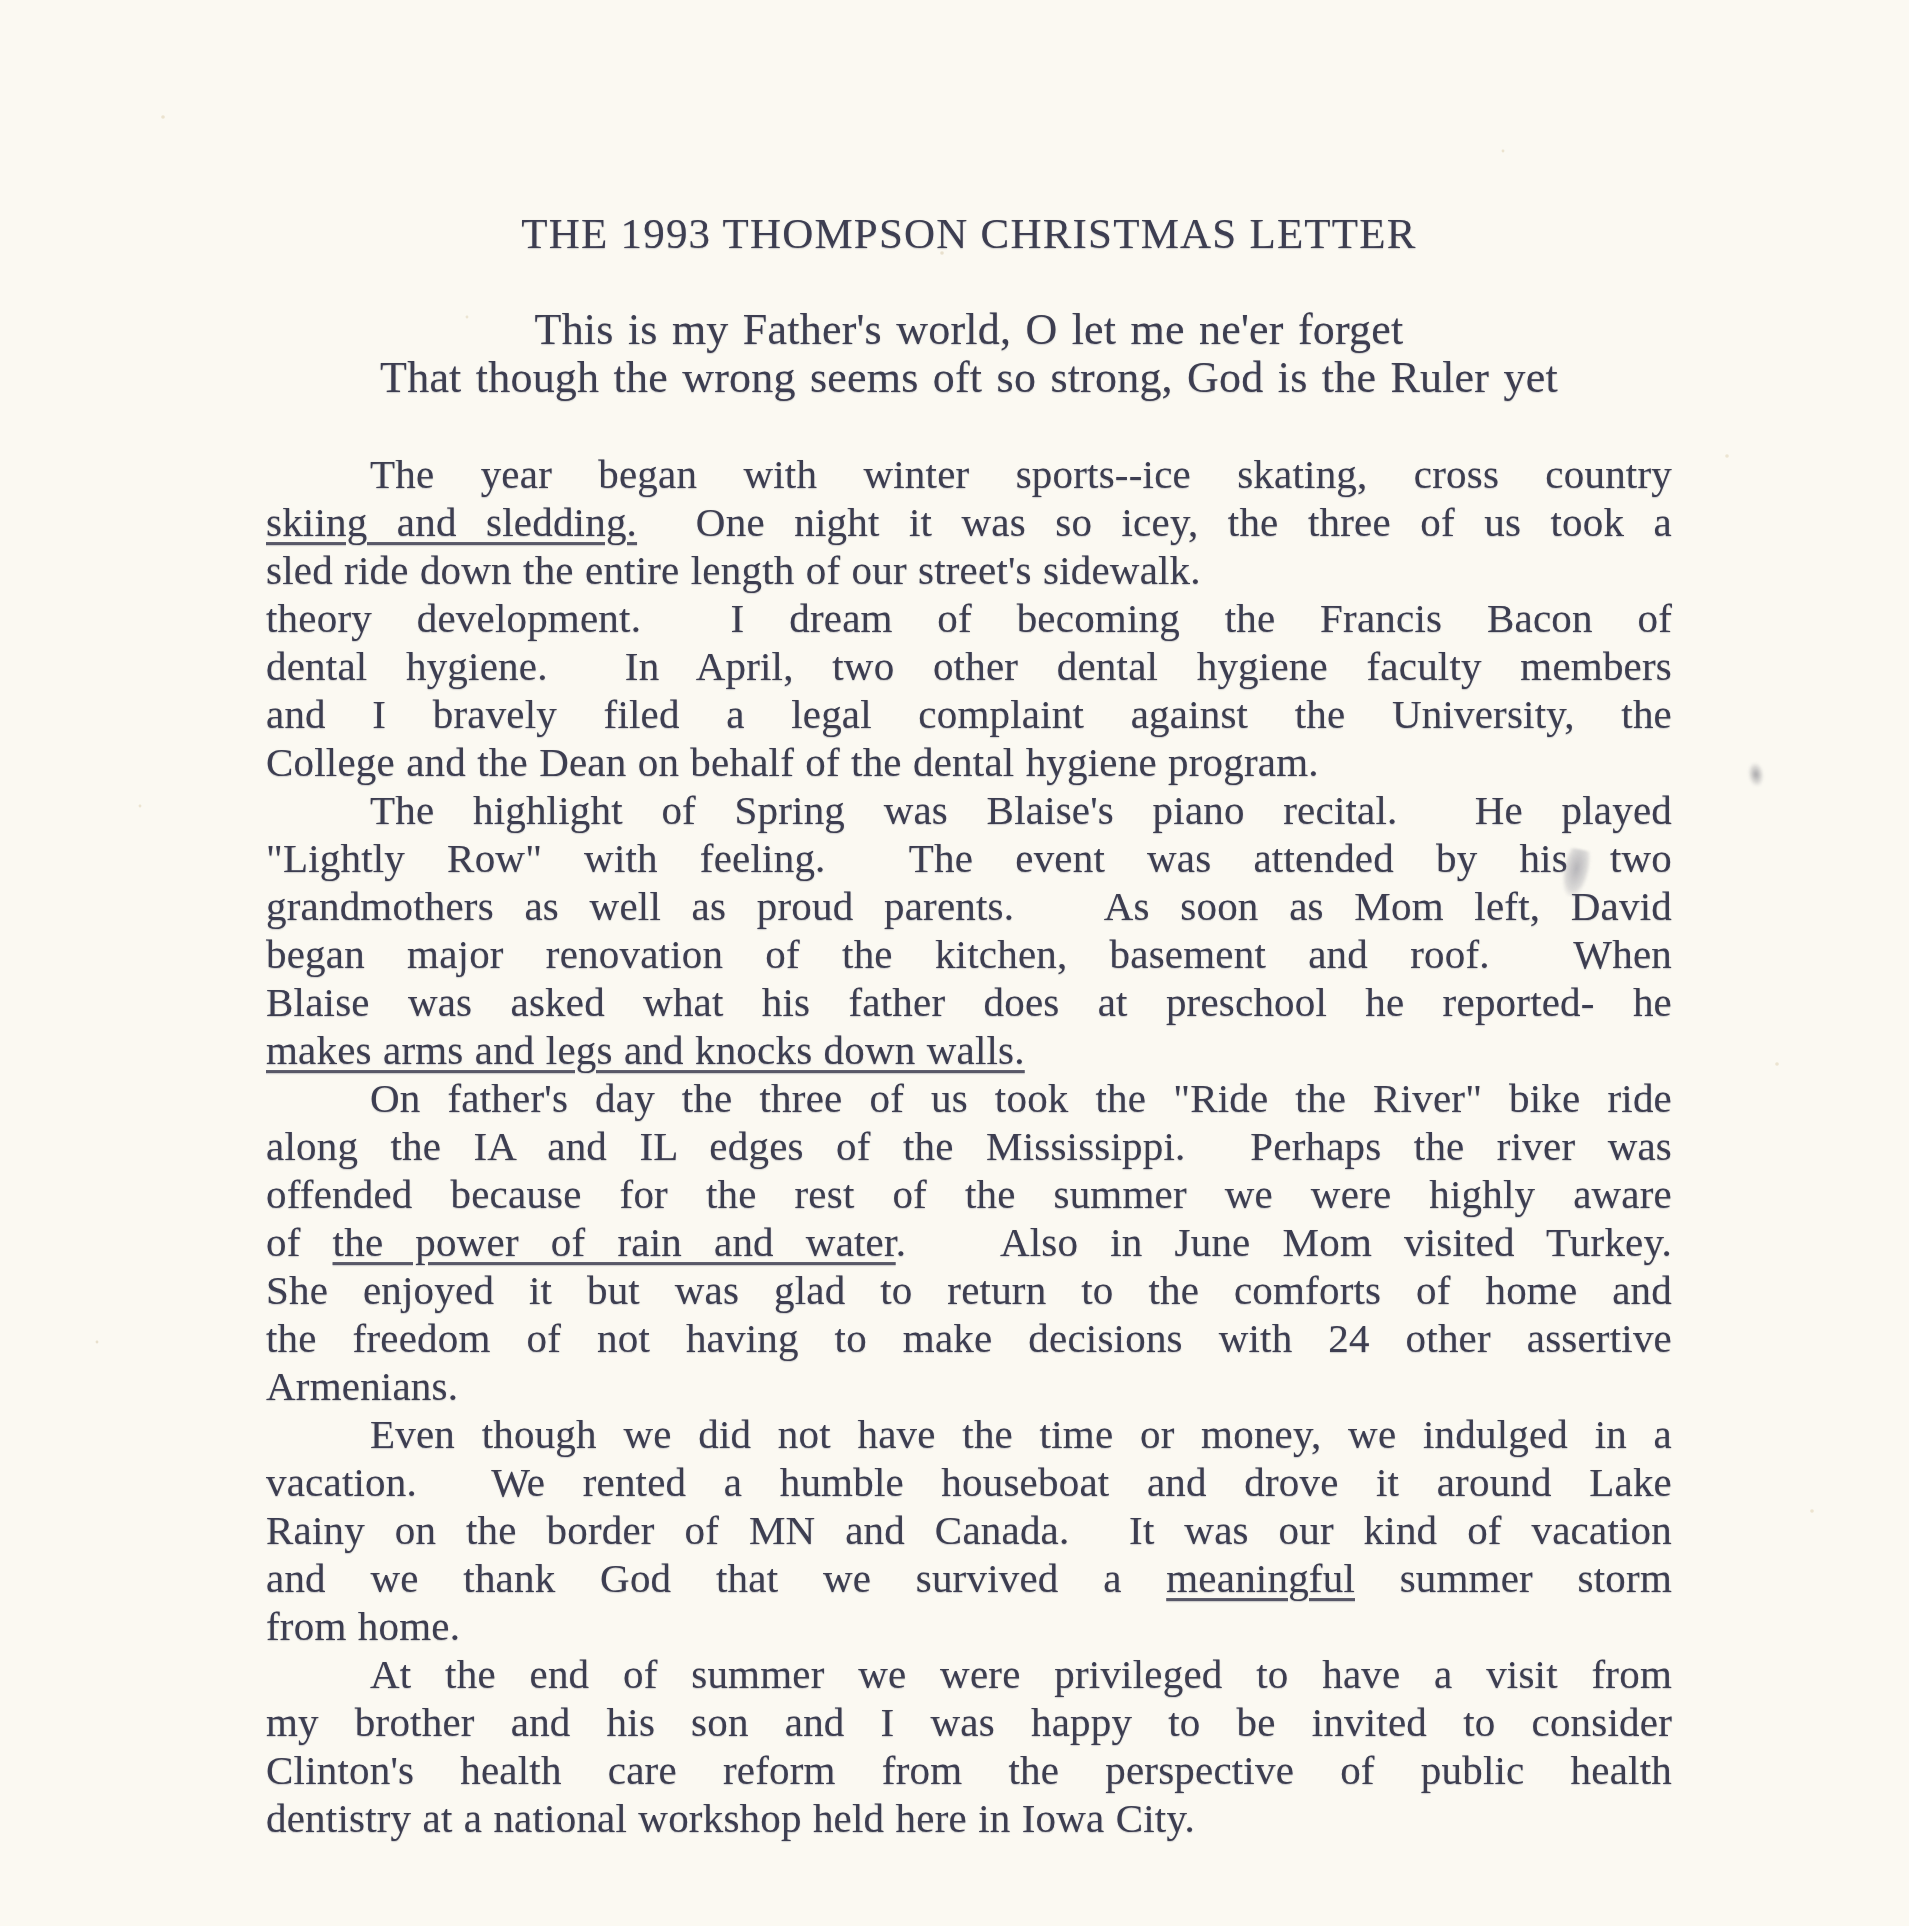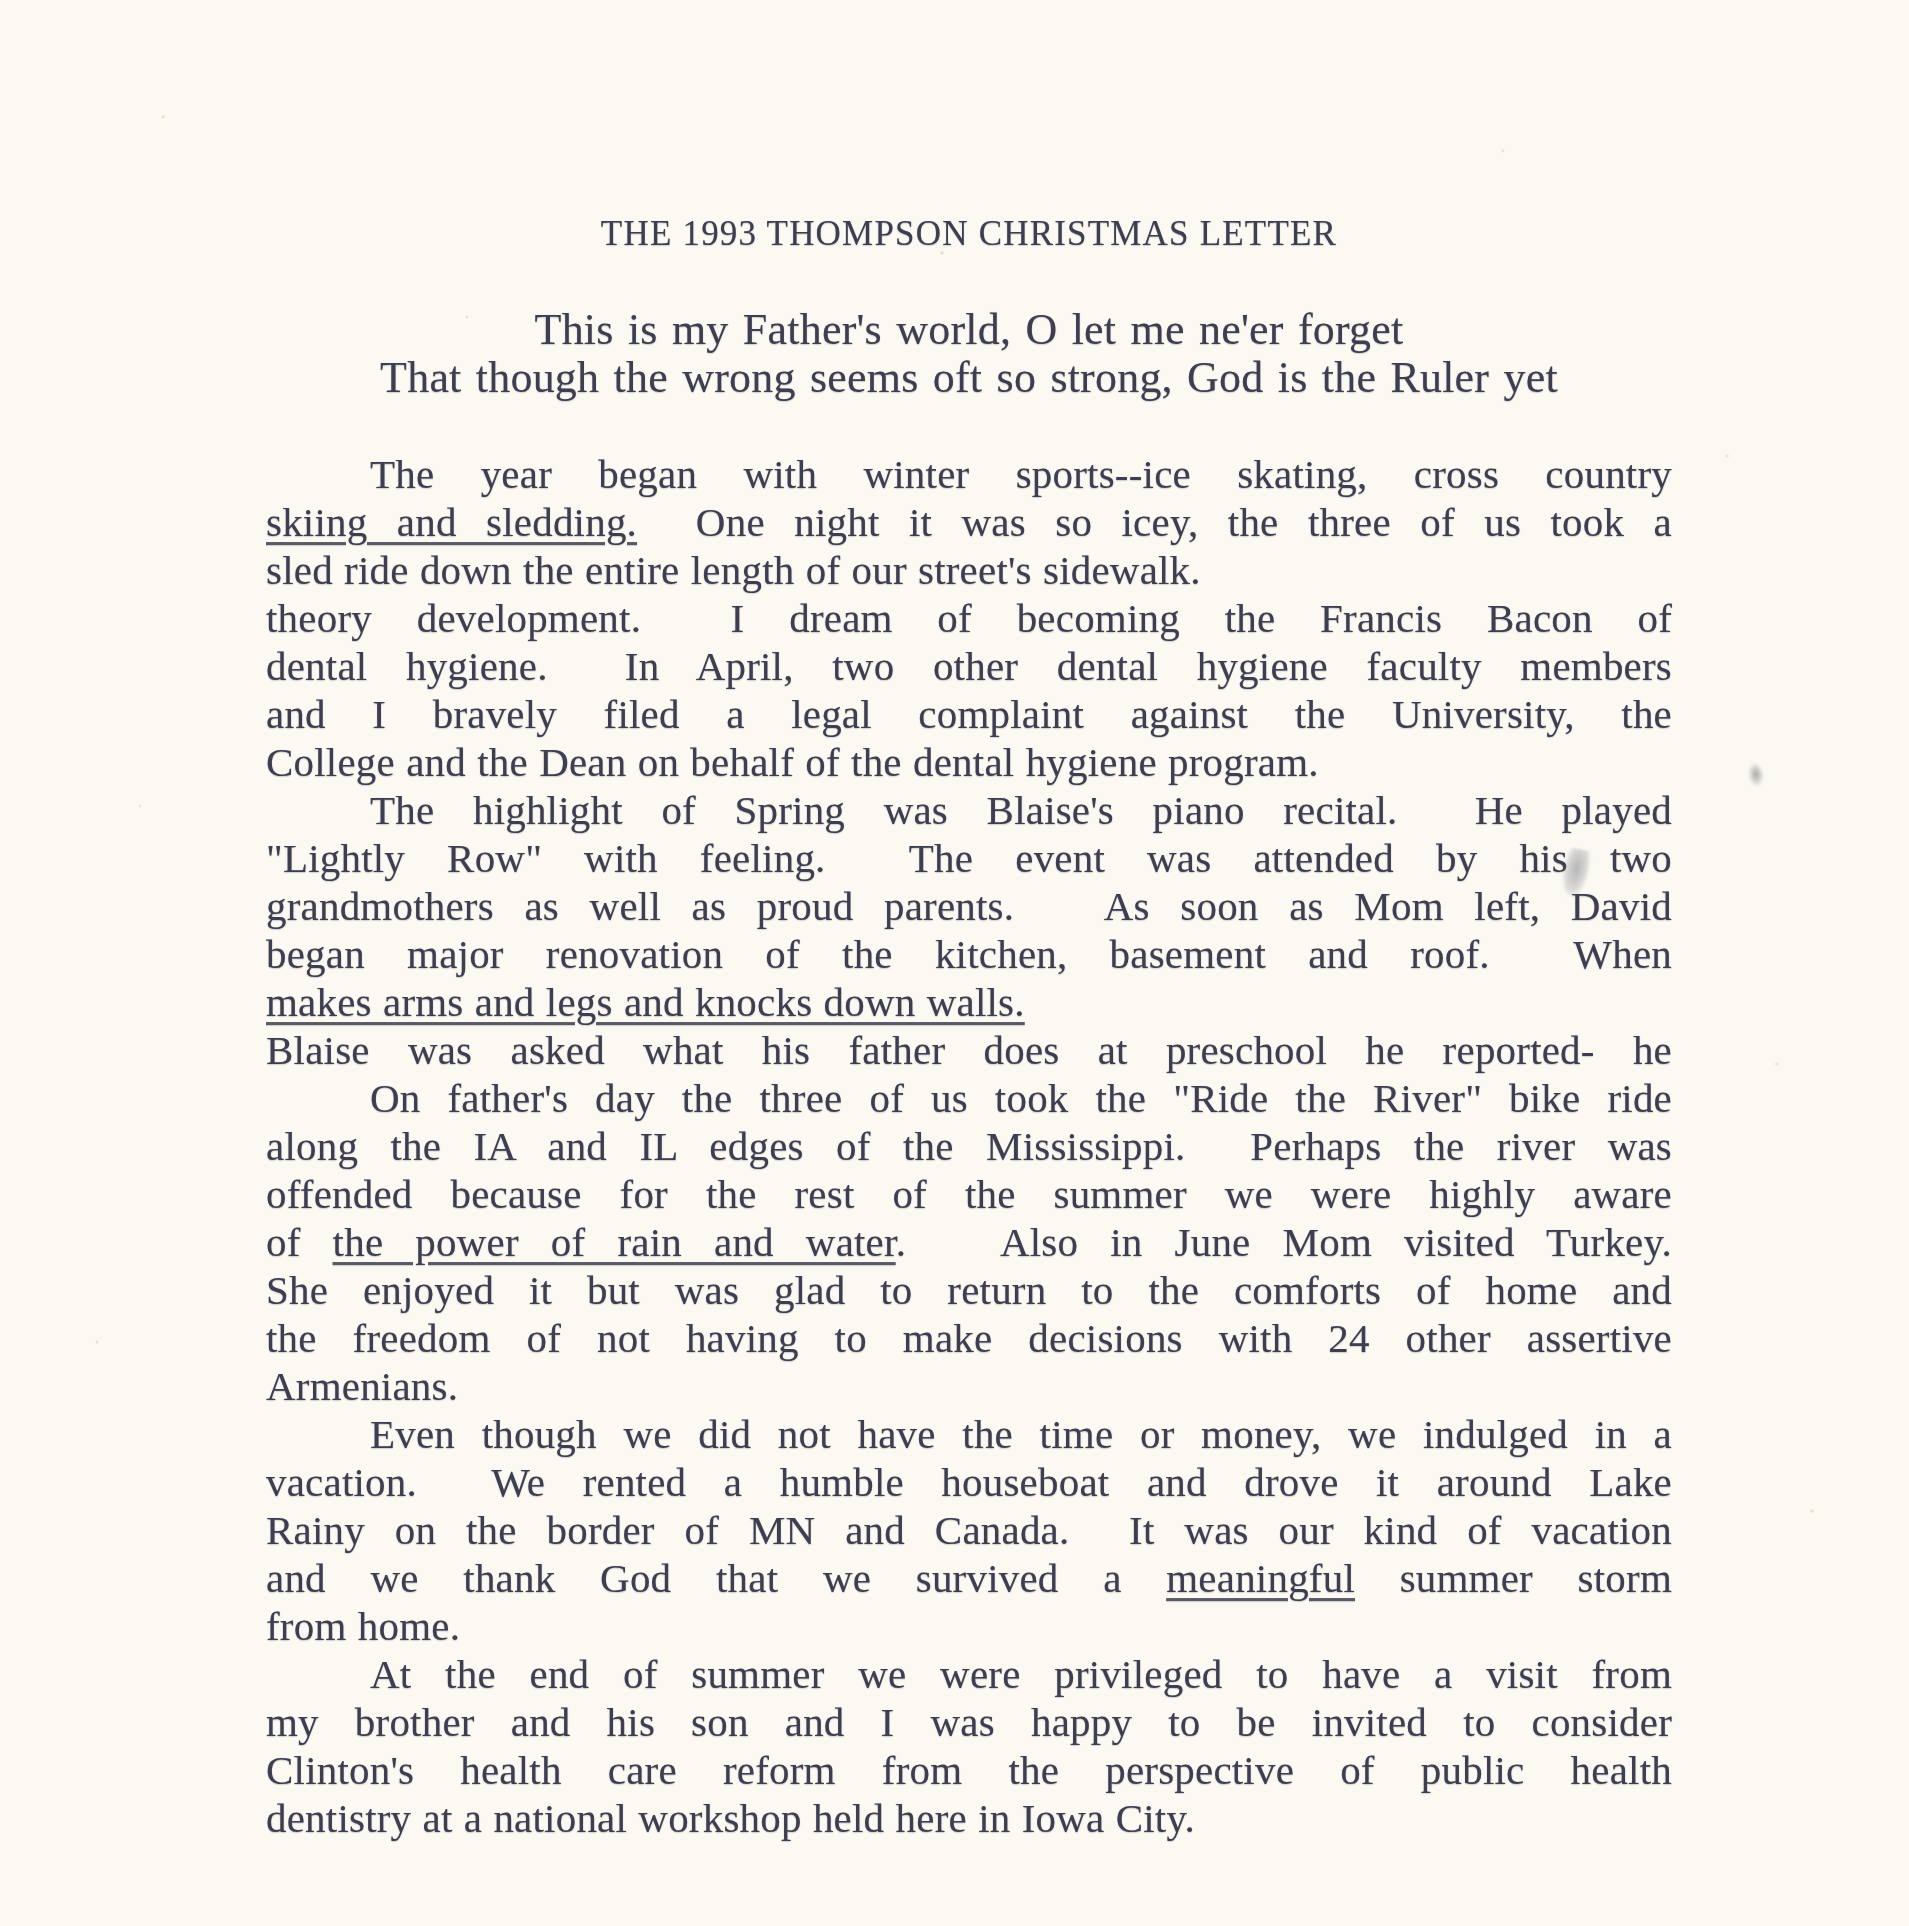--- a/index.html
+++ b/index.html
@@ -8,21 +8,21 @@
     background:#fbf9f2;
     font-family:"Liberation Serif", serif;
     color:#3d3e51;
     position:relative;
     overflow:hidden;
   }
   .text-block{
     position:absolute; left:266px; top:210px; width:1406px;
   }
   .title{
-    font-size:35px; line-height:48px; text-align:center;
+    font-size:43px; line-height:48px; text-align:center;
     letter-spacing:1.2px; white-space:pre-wrap;
     text-shadow:0 1.2px 1.2px rgba(61,62,81,0.22), 0 0 0.8px rgba(61,62,81,0.30);
   }
   .spacer{ height:48px; }
   .epigraph{
     font-size:44px; line-height:48px; text-align:center;
     word-spacing:3.1px; letter-spacing:0.2px; white-space:pre-wrap;
     text-shadow:0 1.2px 1.2px rgba(61,62,81,0.22), 0 0 0.8px rgba(61,62,81,0.30);
   }
   .line{
@@ -87,22 +87,22 @@
       <div class="line"><span class="u">skiing and sledding.</span><span>  One night it was so icey, the three of us took a</span></div>
       <div class="line para-end"><span>sled ride down the entire length of our street's sidewalk.</span></div>
       <div class="line"><span>theory development.  I dream of becoming the Francis Bacon of</span></div>
       <div class="line"><span>dental hygiene.  In April, two other dental hygiene faculty members</span></div>
       <div class="line"><span>and I bravely filed a legal complaint against the University, the</span></div>
       <div class="line para-end"><span>College and the Dean on behalf of the dental hygiene program.</span></div>
       <div class="line indent"><span>The highlight of Spring was Blaise's piano recital.  He played</span></div>
       <div class="line"><span>"Lightly Row" with feeling.  The event was attended by his two</span></div>
       <div class="line"><span>grandmothers as well as proud parents.   As soon as Mom left, David</span></div>
       <div class="line"><span>began major renovation of the kitchen, basement and roof.  When</span></div>
+      <div class="line"><span>Blaise was asked what his father does at preschool he reported- he</span></div>
       <div class="line para-end"><span class="u">makes arms and legs and knocks down walls.</span></div>
-      <div class="line"><span>Blaise was asked what his father does at preschool he reported- he</span></div>
       <div class="line indent"><span>On father's day the three of us took the "Ride the River" bike ride</span></div>
       <div class="line"><span>along the IA and IL edges of the Mississippi.  Perhaps the river was</span></div>
       <div class="line"><span>offended because for the rest of the summer we were highly aware</span></div>
       <div class="line"><span>of </span><span class="u">the power of rain and water</span><span>.   Also in June Mom visited Turkey.</span></div>
       <div class="line"><span>She enjoyed it but was glad to return to the comforts of home and</span></div>
       <div class="line"><span>the freedom of not having to make decisions with 24 other assertive</span></div>
       <div class="line para-end"><span>Armenians.</span></div>
       <div class="line indent"><span>Even though we did not have the time or money, we indulged in a</span></div>
       <div class="line"><span>vacation.  We rented a humble houseboat and drove it around Lake</span></div>
       <div class="line"><span>Rainy on the border of MN and Canada.  It was our kind of vacation</span></div>

